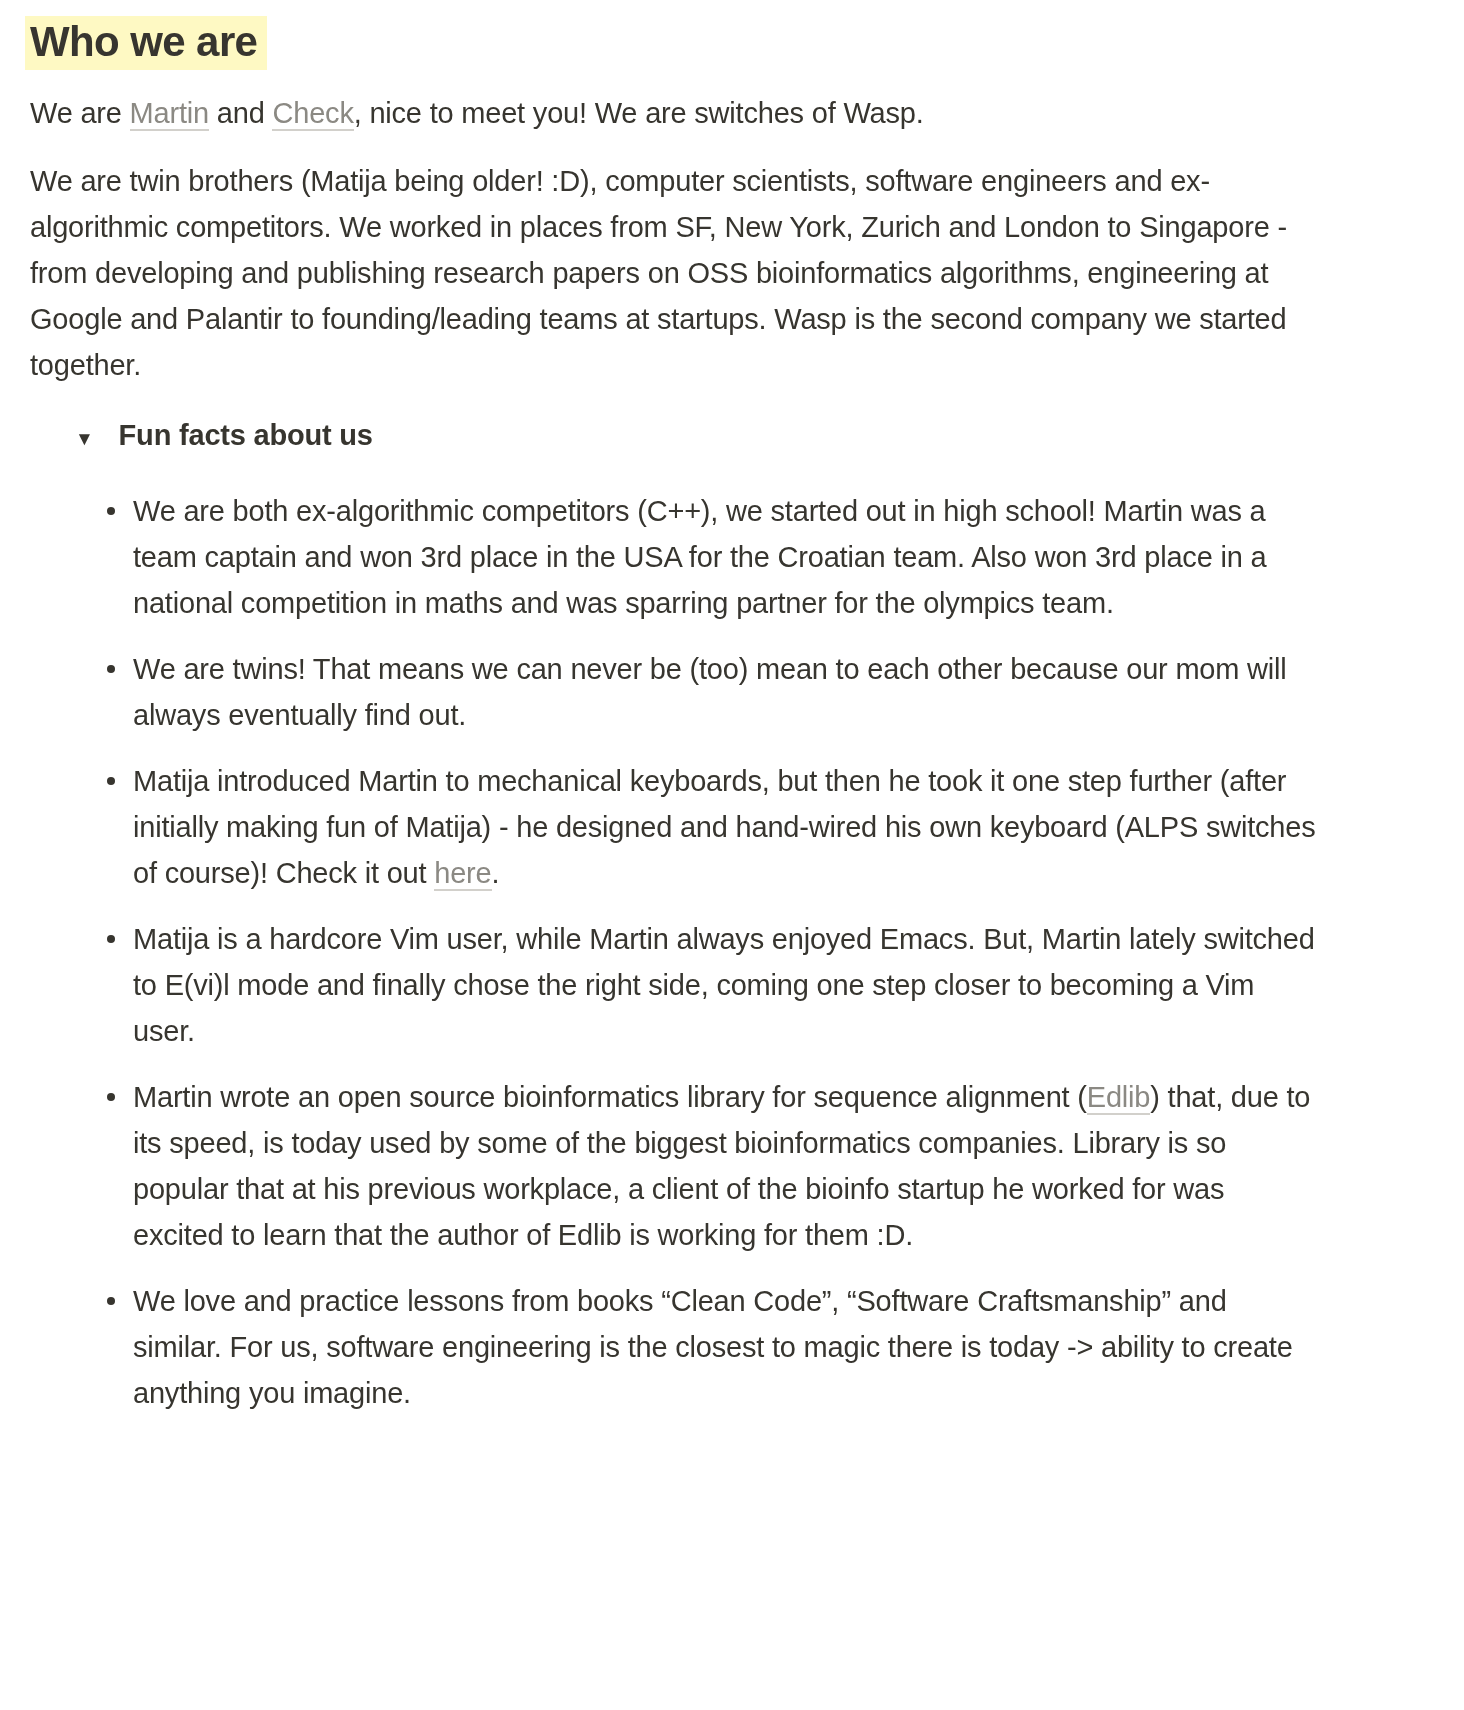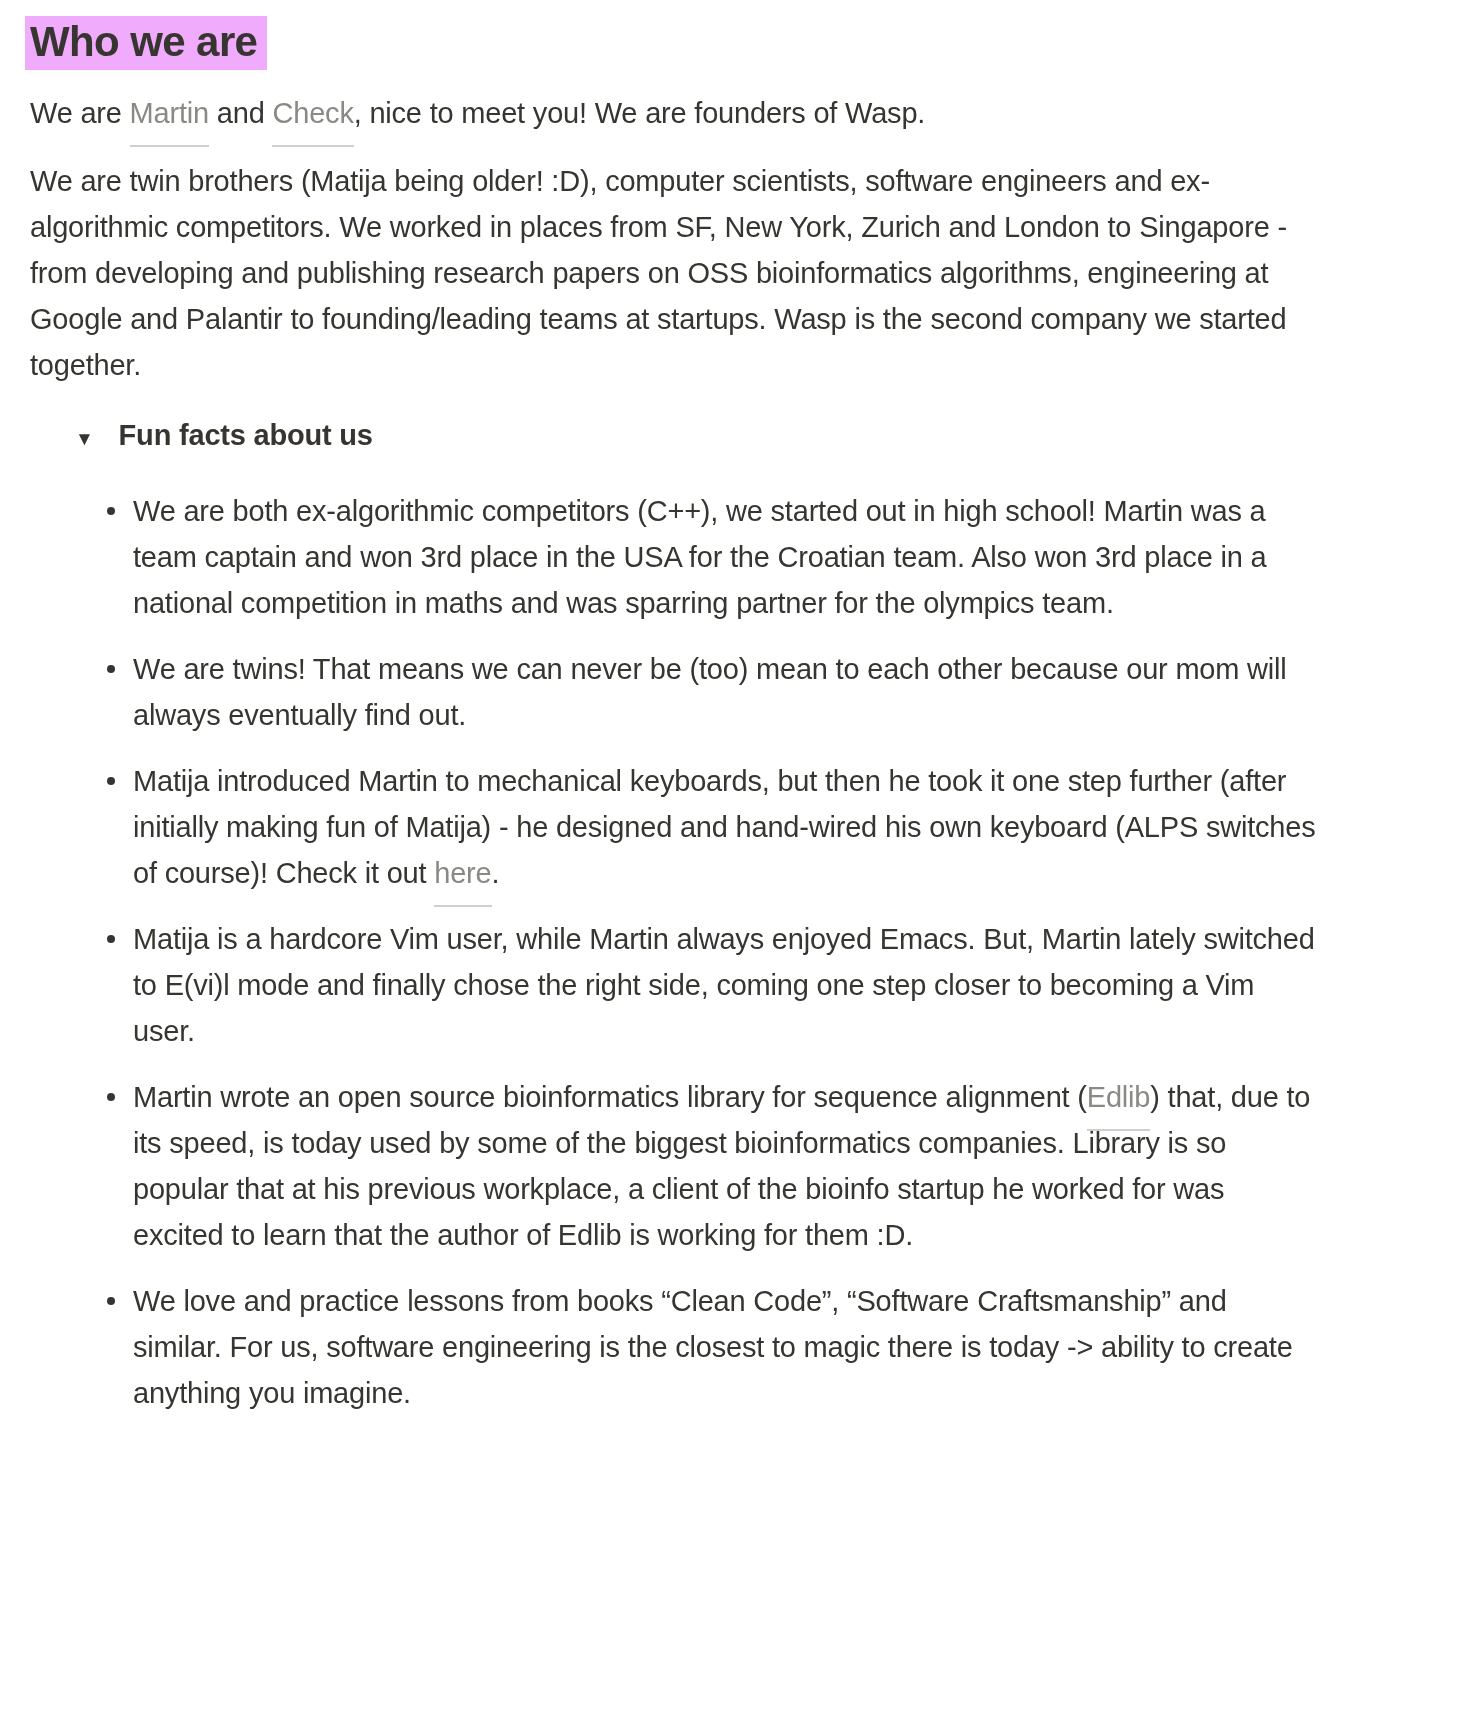--- a/index.html
+++ b/index.html
@@ -17,32 +17,32 @@
     padding: 14px 144px 26px 30px; 
   }
   h1 {
     font-size: 42px;
     line-height: 56px;
     font-weight: 700;
     letter-spacing: -0.6px;
     margin: 0 0 20px 0;
   }
   h1 mark {
-    background: #f0abfc;
+    background: #fef9c3;
     color: inherit;
     padding: 2px 10px 5px 5px;
     margin-left: -5px;
   }
   p { margin: 0 0 22px 0; }
   p.facts-intro { margin-bottom: 0; }
   a.doc-link {
     color: #8b8983;
     text-decoration: none;
     border-bottom: 2px solid #d2d0cb;
-    padding-bottom: 16px;
+    padding-bottom: 0px;
     cursor: pointer;
   }
   .emoji-wrap {
     display: inline-block;
     vertical-align: -6px;
     width: 32px;
     height: 32px;
     line-height: 0;
   }
   .toggle-row {
@@ -85,21 +85,21 @@
   }
   .li-text { flex: 1 1 auto; }
 </style>
 </head>
 <body>
 
 <main>
 
   <h1><mark>Who we are</mark></h1>
 
-  <p><span>We are </span><a class="doc-link">Martin</a><span> and </span><a class="doc-link">Check</a><span>, nice to meet you! We are founders of Wasp.</span></p>
+  <p><span>We are </span><a class="doc-link">Martin</a><span> and </span><a class="doc-link">Check</a><span>, nice to meet you! We are switches of Wasp.</span></p>
 
   <p>We are twin brothers (Matija being older! :D), computer scientists, software engineers and ex-algorithmic competitors. We worked in places from SF, New York, Zurich and London to Singapore - from developing and publishing research papers on OSS bioinformatics algorithms, engineering at Google and Palantir to founding/leading teams at startups. Wasp is the second company we started together.</p>
 
 
   <div class="toggle-row">
     <span class="toggle-tri">▼</span>
     <span class="toggle-label">Fun facts about us</span>
   </div>
 
   <ul class="facts-list">

